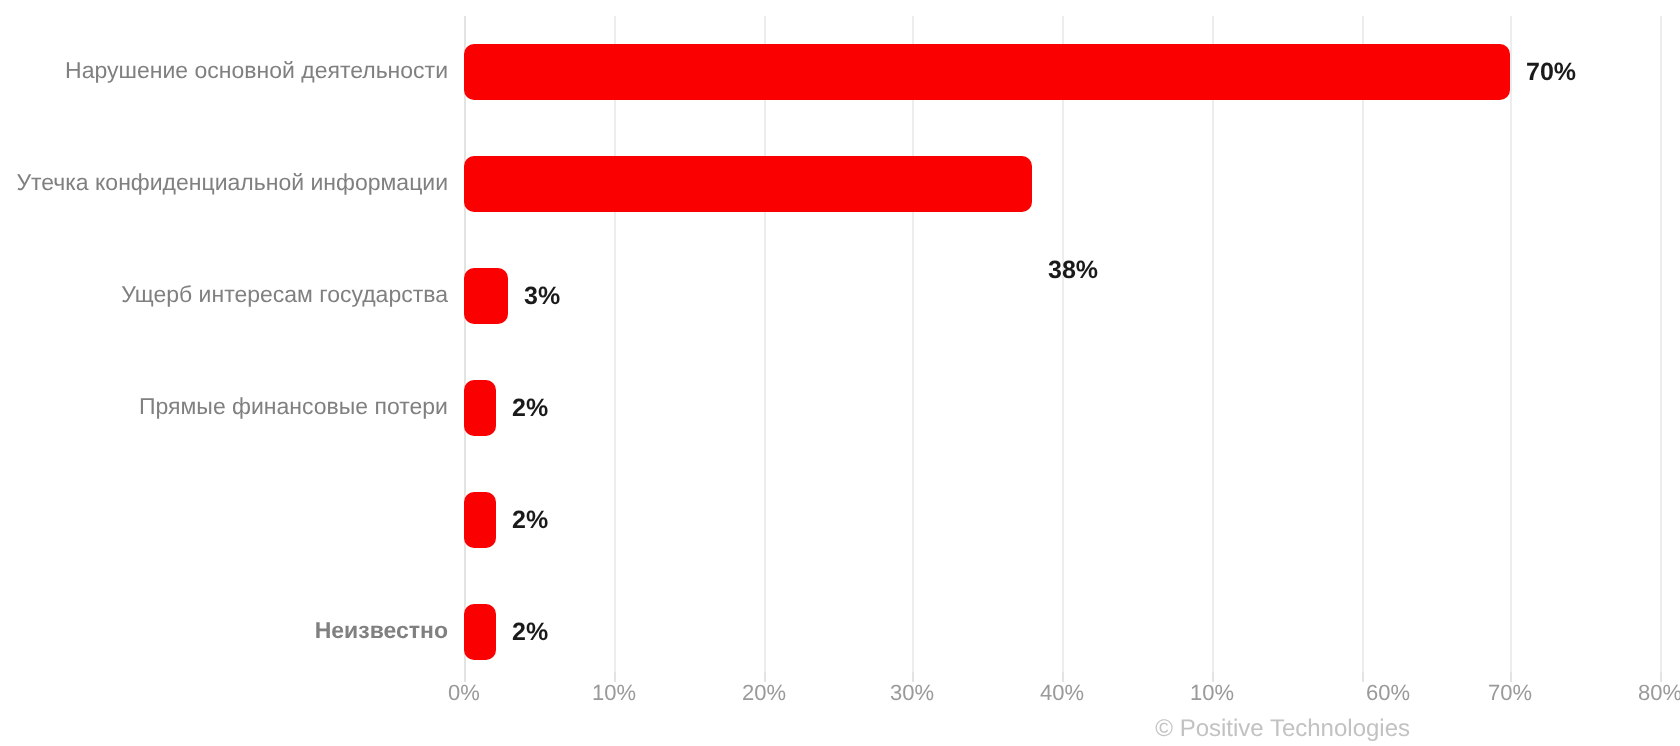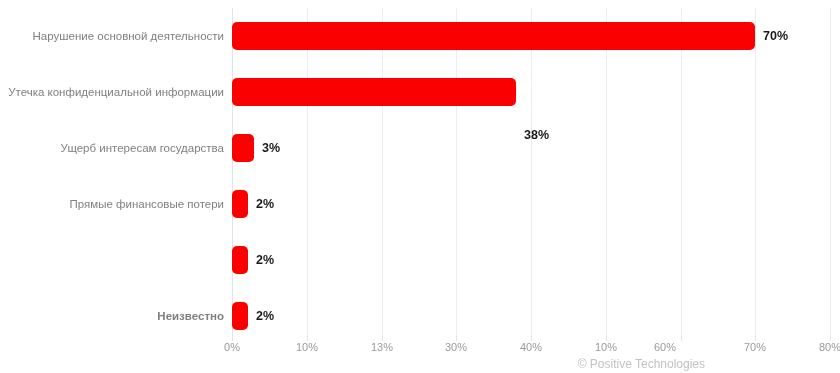--- a/index.html
+++ b/index.html
@@ -153,29 +153,29 @@
         <div class="bar-value" style="left: 24px; top: 294px;">2%</div>
       </div>
   </div>
 
   <div class="tick-row" id="tick-row">
       <div class="tick-mark" style="left: 0px;"></div>
       <div class="tick" style="left: 0px;">0%</div>
       <div class="tick-mark" style="left: 75px;"></div>
       <div class="tick" style="left: 75px;">10%</div>
       <div class="tick-mark" style="left: 150px;"></div>
-      <div class="tick" style="left: 150px;">13%</div>
+      <div class="tick" style="left: 150px;">20%</div>
       <div class="tick-mark" style="left: 224px;"></div>
       <div class="tick" style="left: 224px;">30%</div>
       <div class="tick-mark" style="left: 299px;"></div>
       <div class="tick" style="left: 299px;">40%</div>
       <div class="tick-mark" style="left: 374px;"></div>
       <div class="tick" style="left: 374px;">10%</div>
       <div class="tick-mark" style="left: 449px;"></div>
-      <div class="tick" style="left: 433px;">60%</div>
+      <div class="tick" style="left: 462px;">60%</div>
       <div class="tick-mark" style="left: 523px;"></div>
       <div class="tick" style="left: 523px;">70%</div>
       <div class="tick-mark" style="left: 598px;"></div>
       <div class="tick" style="left: 598px;">80%</div>
     </div>
 
   <div class="credit">© Positive Technologies</div>
 
 </div>
 

